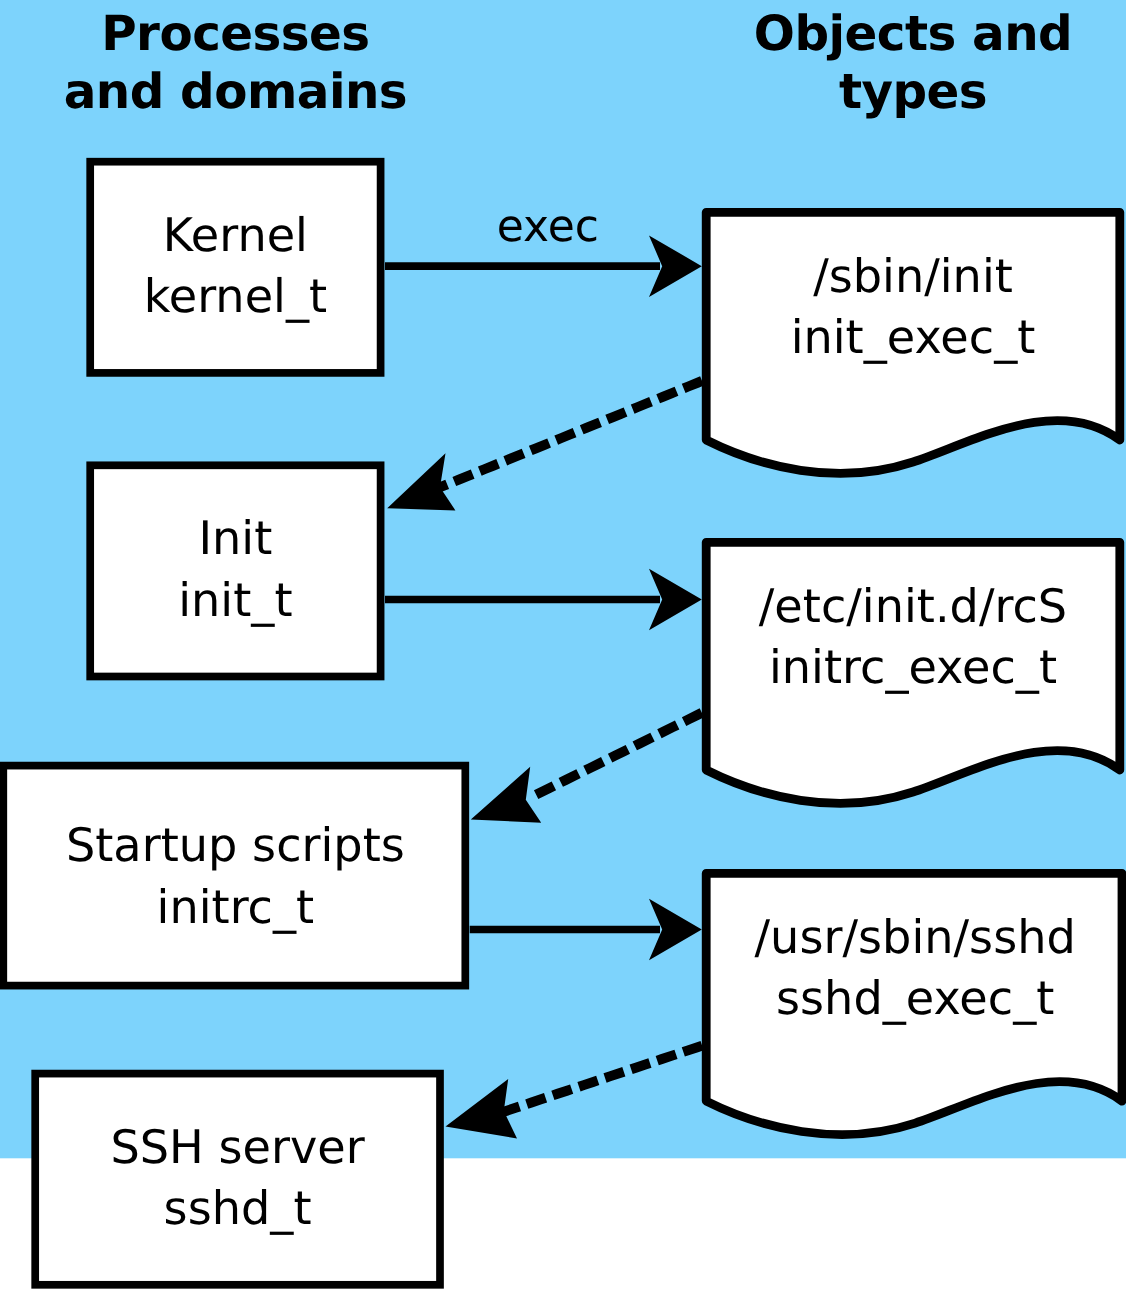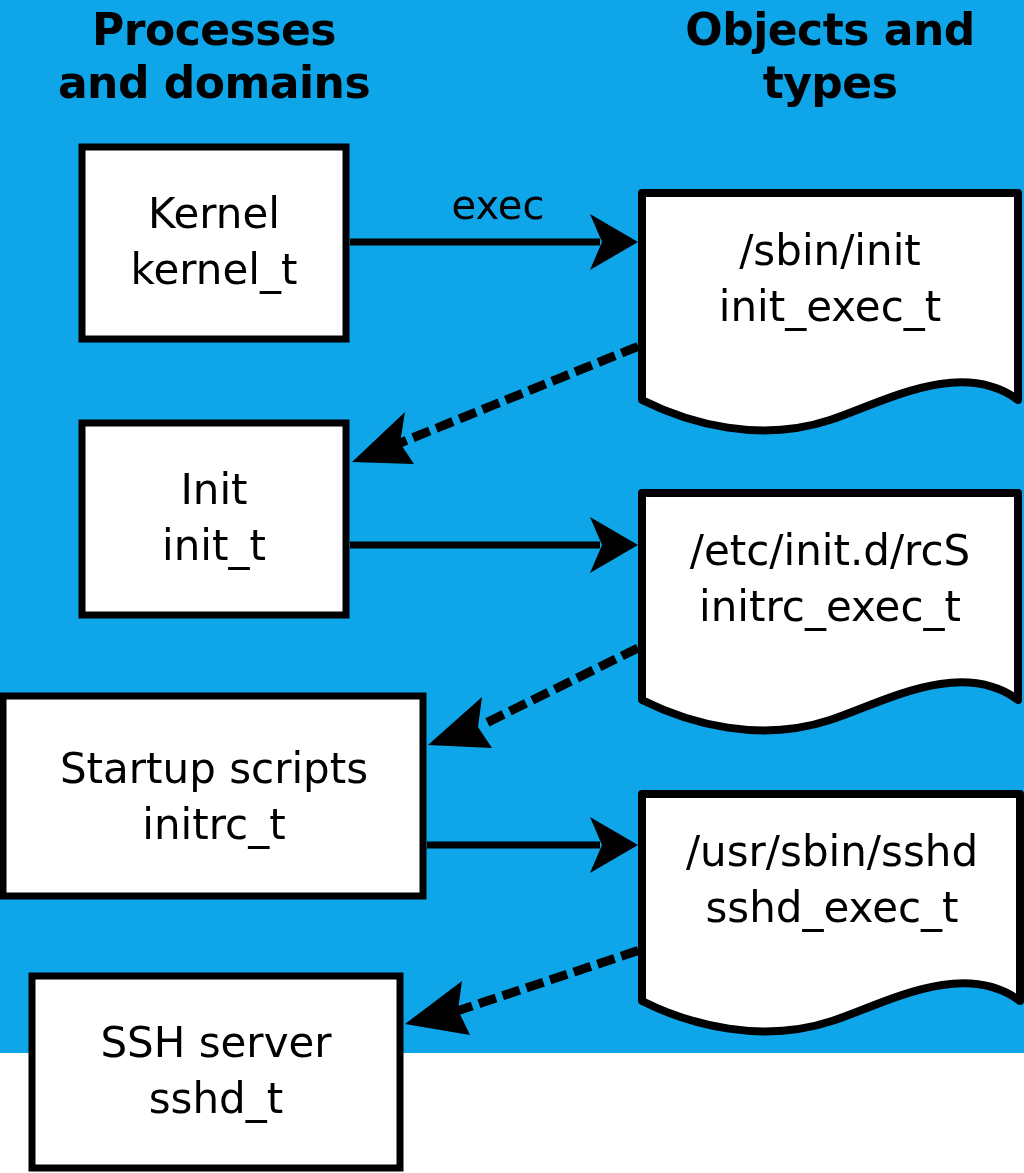--- a/index.html
+++ b/index.html
@@ -10,21 +10,21 @@
   body {
     width: 1024px;
     height: 1173px;
     overflow: hidden;
     font-family: "DejaVu Sans", sans-serif;
   }
   #diagram-root {
     position: relative;
     width: 1024px;
     height: 1053px;
-    background: #0ea5e9;
+    background: #7dd3fc;
   }
   svg#diagram-svg {
     display: block;
     width: 1024px;
     height: 1173px;
   }
   .col-heading {
     font-family: "DejaVu Sans", sans-serif;
     font-weight: bold;
     font-size: 44px;

